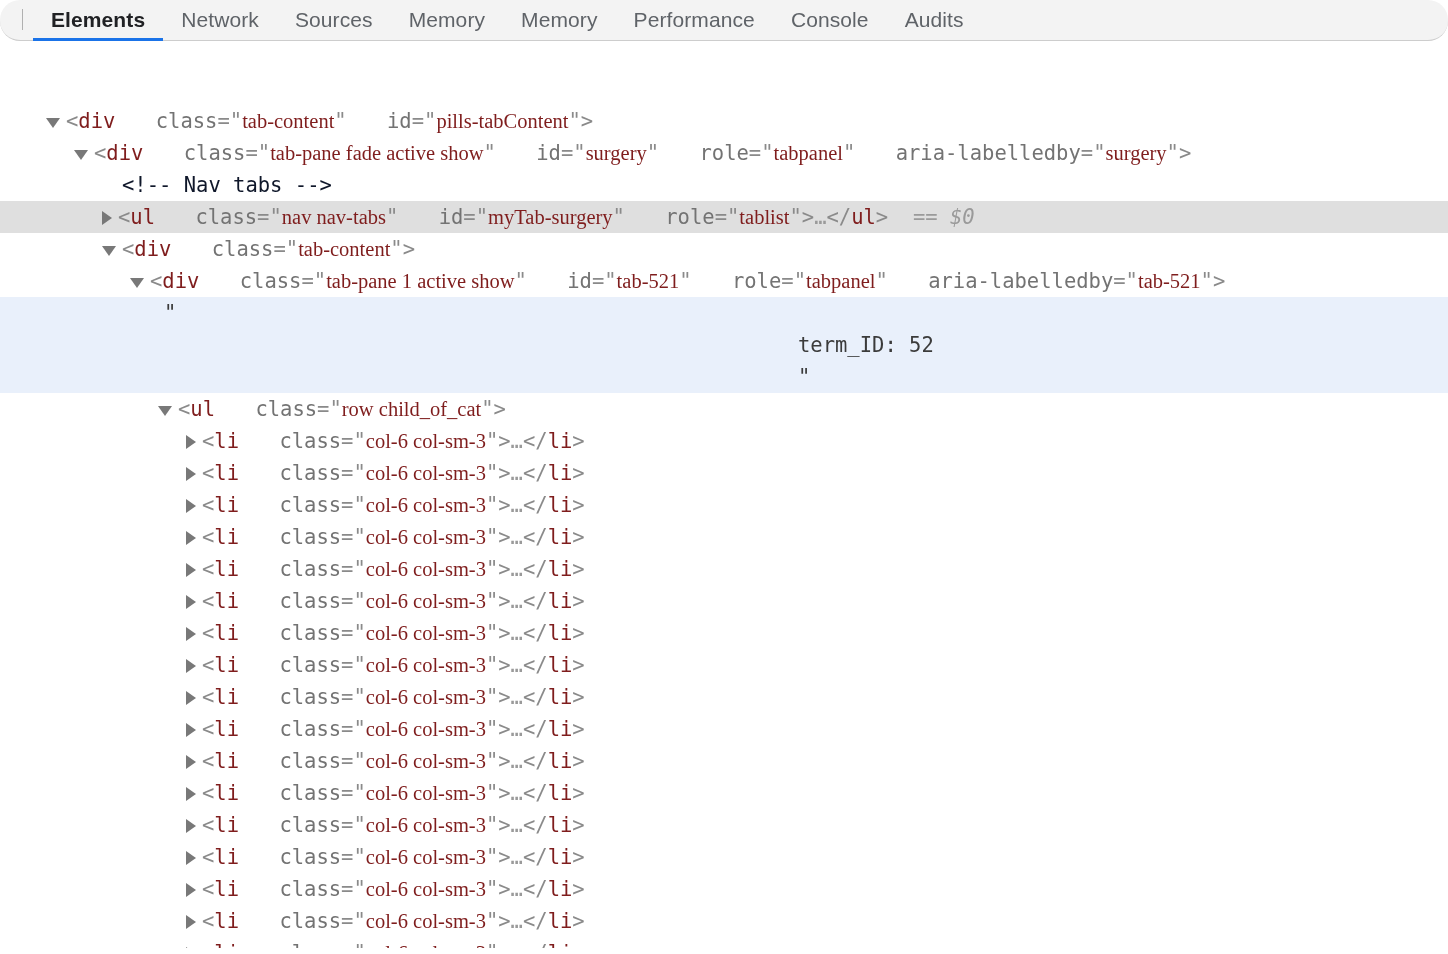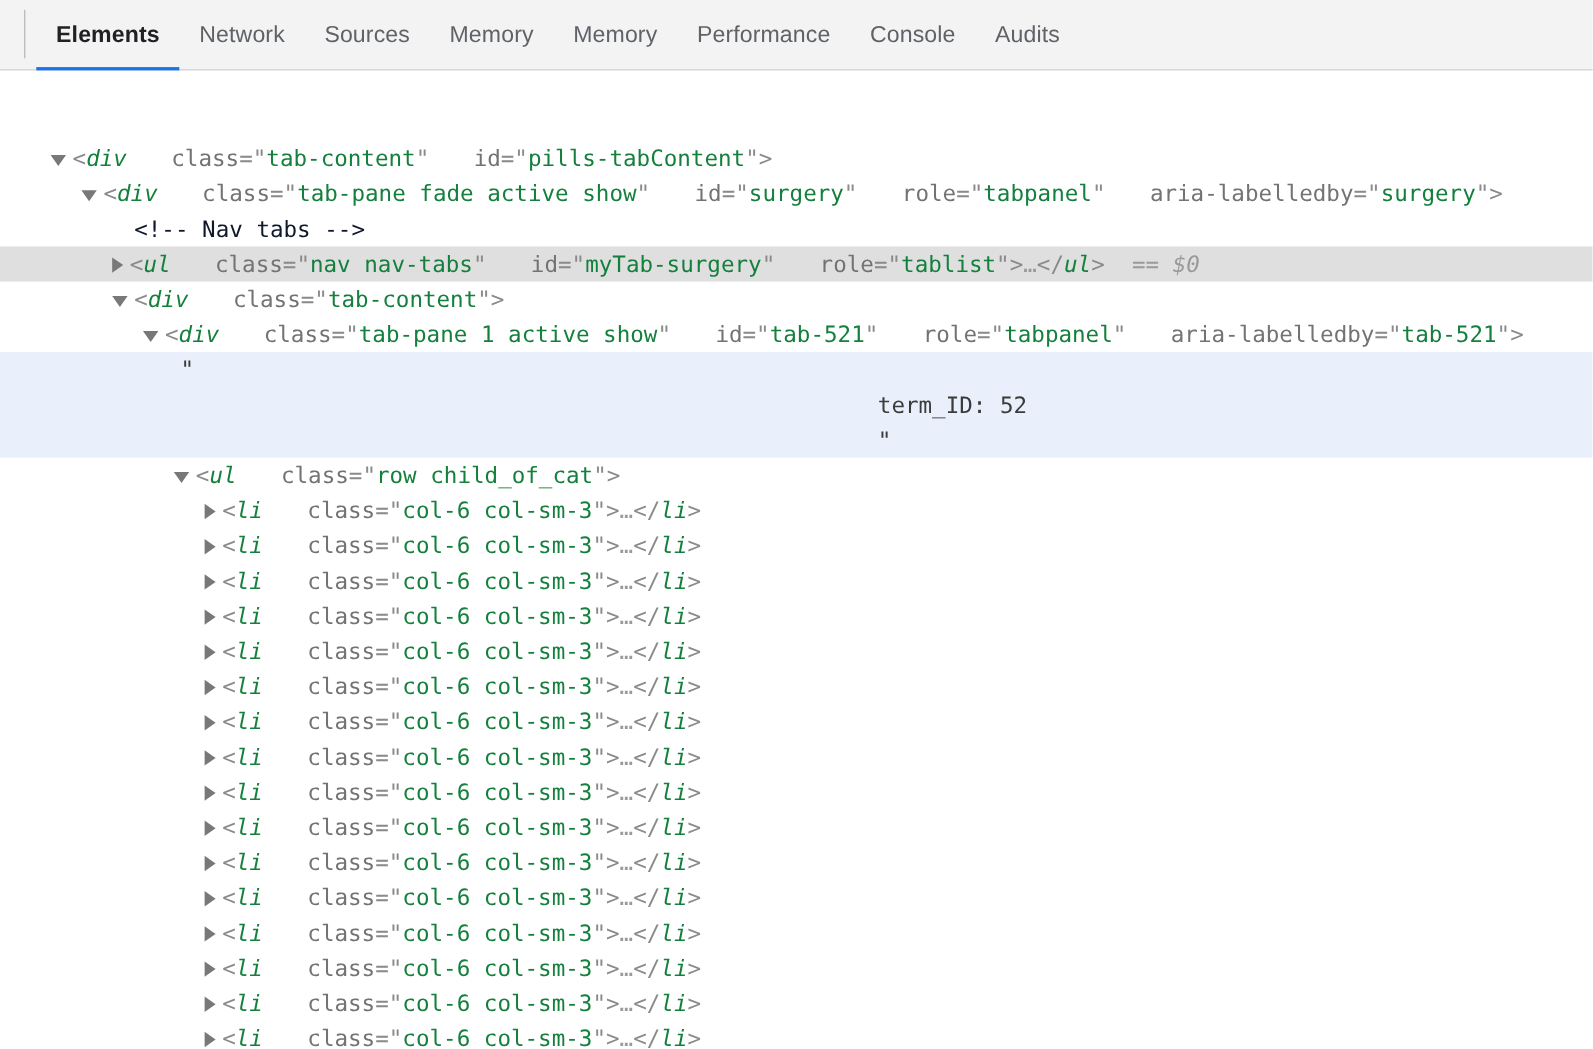--- a/index.html
+++ b/index.html
@@ -12,26 +12,27 @@
     width: 1448px;
     height: 954px;
     overflow: hidden;
     font-family: "Liberation Sans", sans-serif;
     -webkit-font-smoothing: antialiased;
   }
 
   
   .devtools-tabbar {
     position: relative;
-    height: 64px;
+    height: 41px;
     background: #f3f3f3;
     border-bottom: 1px solid #cdcdcd;
     display: flex;
     align-items: stretch;
     box-sizing: border-box;
+    border-radius: 20px;
   }
   .tabbar-divider {
     width: 1px;
     background: #b0b0b0;
     margin: 9px 0 10px 22px;
     flex: 0 0 1px;
   }
   .tab-list {
     display: flex;
     align-items: stretch;
@@ -85,23 +86,23 @@
     background: #dfdfdf;
   }
   .textnode-block {
     background: #e9f0fb;
     white-space: pre;
     display: block;
   }
 
   
   .tok-punct   { color: #8a8a8a; }
-  .tok-tag     { color: #15803d; font-style: italic; }
+  .tok-tag     { color: #7f1d1d; }
   .tok-attr    { color: #737373; margin-left: 28px; }
-  .tok-value   { color: #15803d; }
+  .tok-value   { color: #7f1d1d; font-family: Liberation Serif, serif; }
   .tok-eq      { color: #8a8a8a; }
   .tok-quote   { color: #8a8a8a; }
   .tok-comment { color: #0f172a; }
   .tok-text    { color: #3b3b3b; }
   .tok-ellipsis{ color: #9a9a9a; }
   .tok-dollar  { color: #9a9a9a; font-style: italic; }
 
   
   .tri {
     display: inline-block;

